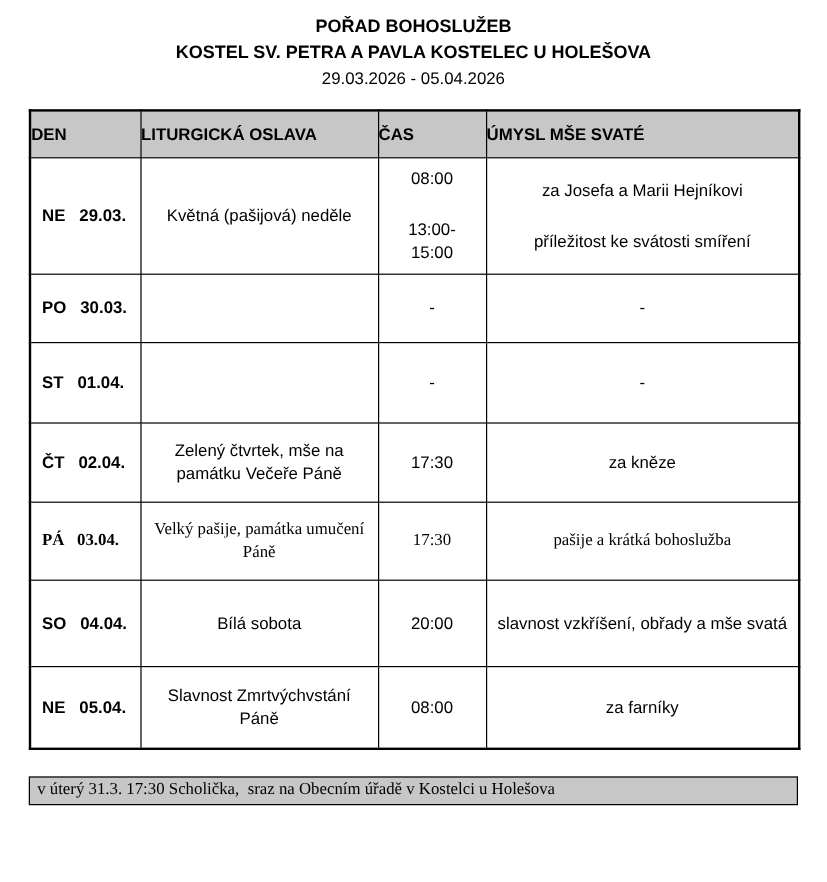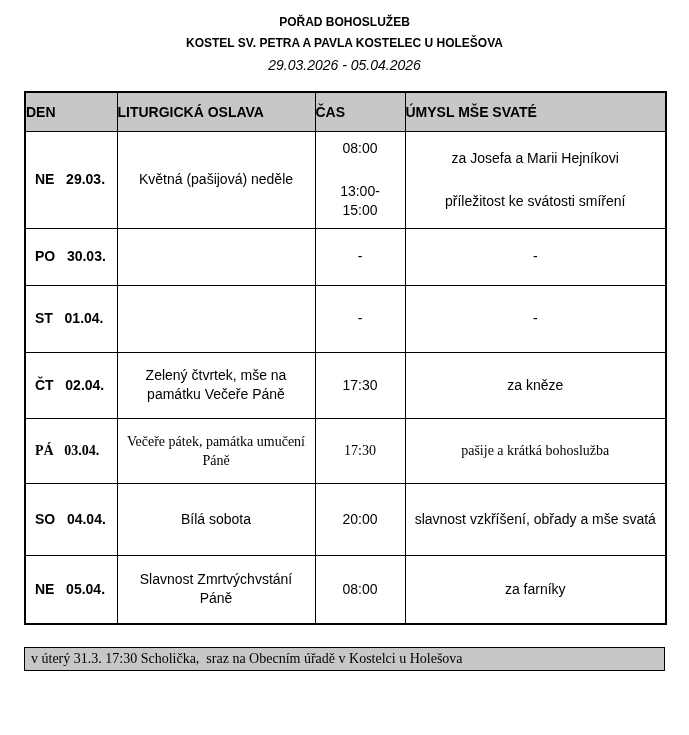--- a/index.html
+++ b/index.html
@@ -7,29 +7,28 @@
   body {
     width: 689px;
     height: 735px;
     font-family: "Liberation Sans", sans-serif;
     color: #000;
   }
   .page { padding: 12px 24px 0 24px; }
 
   .titles { text-align: center; }
   .title, .subtitle {
-    font-size: 12px;
+    font-size: 15px;
     font-weight: bold;
     line-height: 21px;
   }
   .daterange {
     font-size: 14px;
     line-height: 20px;
     margin-top: 1px;
-    font-style: italic;
   }
 
   table.schedule {
     width: 641px;
     margin-top: 16px;
     border-collapse: collapse;
     table-layout: fixed;
     border: 2px solid #000;
   }
   .schedule th, .schedule td { border: 1px solid #000; }
@@ -140,21 +139,21 @@
         <td>-</td>
       </tr>
       <tr class="r4">
         <td class="den">ČT   02.04.</td>
         <td>Zelený čtvrtek, mše na památku Večeře Páně</td>
         <td>17:30</td>
         <td>za kněze</td>
       </tr>
       <tr class="r5">
         <td class="den">PÁ   03.04.</td>
-        <td>Večeře pátek, památka umučení Páně</td>
+        <td>Velký pašije, památka umučení Páně</td>
         <td>17:30</td>
         <td>pašije a krátká bohoslužba</td>
       </tr>
       <tr class="r6">
         <td class="den">SO   04.04.</td>
         <td>Bílá sobota</td>
         <td>20:00</td>
         <td>slavnost vzkříšení, obřady a mše svatá</td>
       </tr>
       <tr class="r7">

